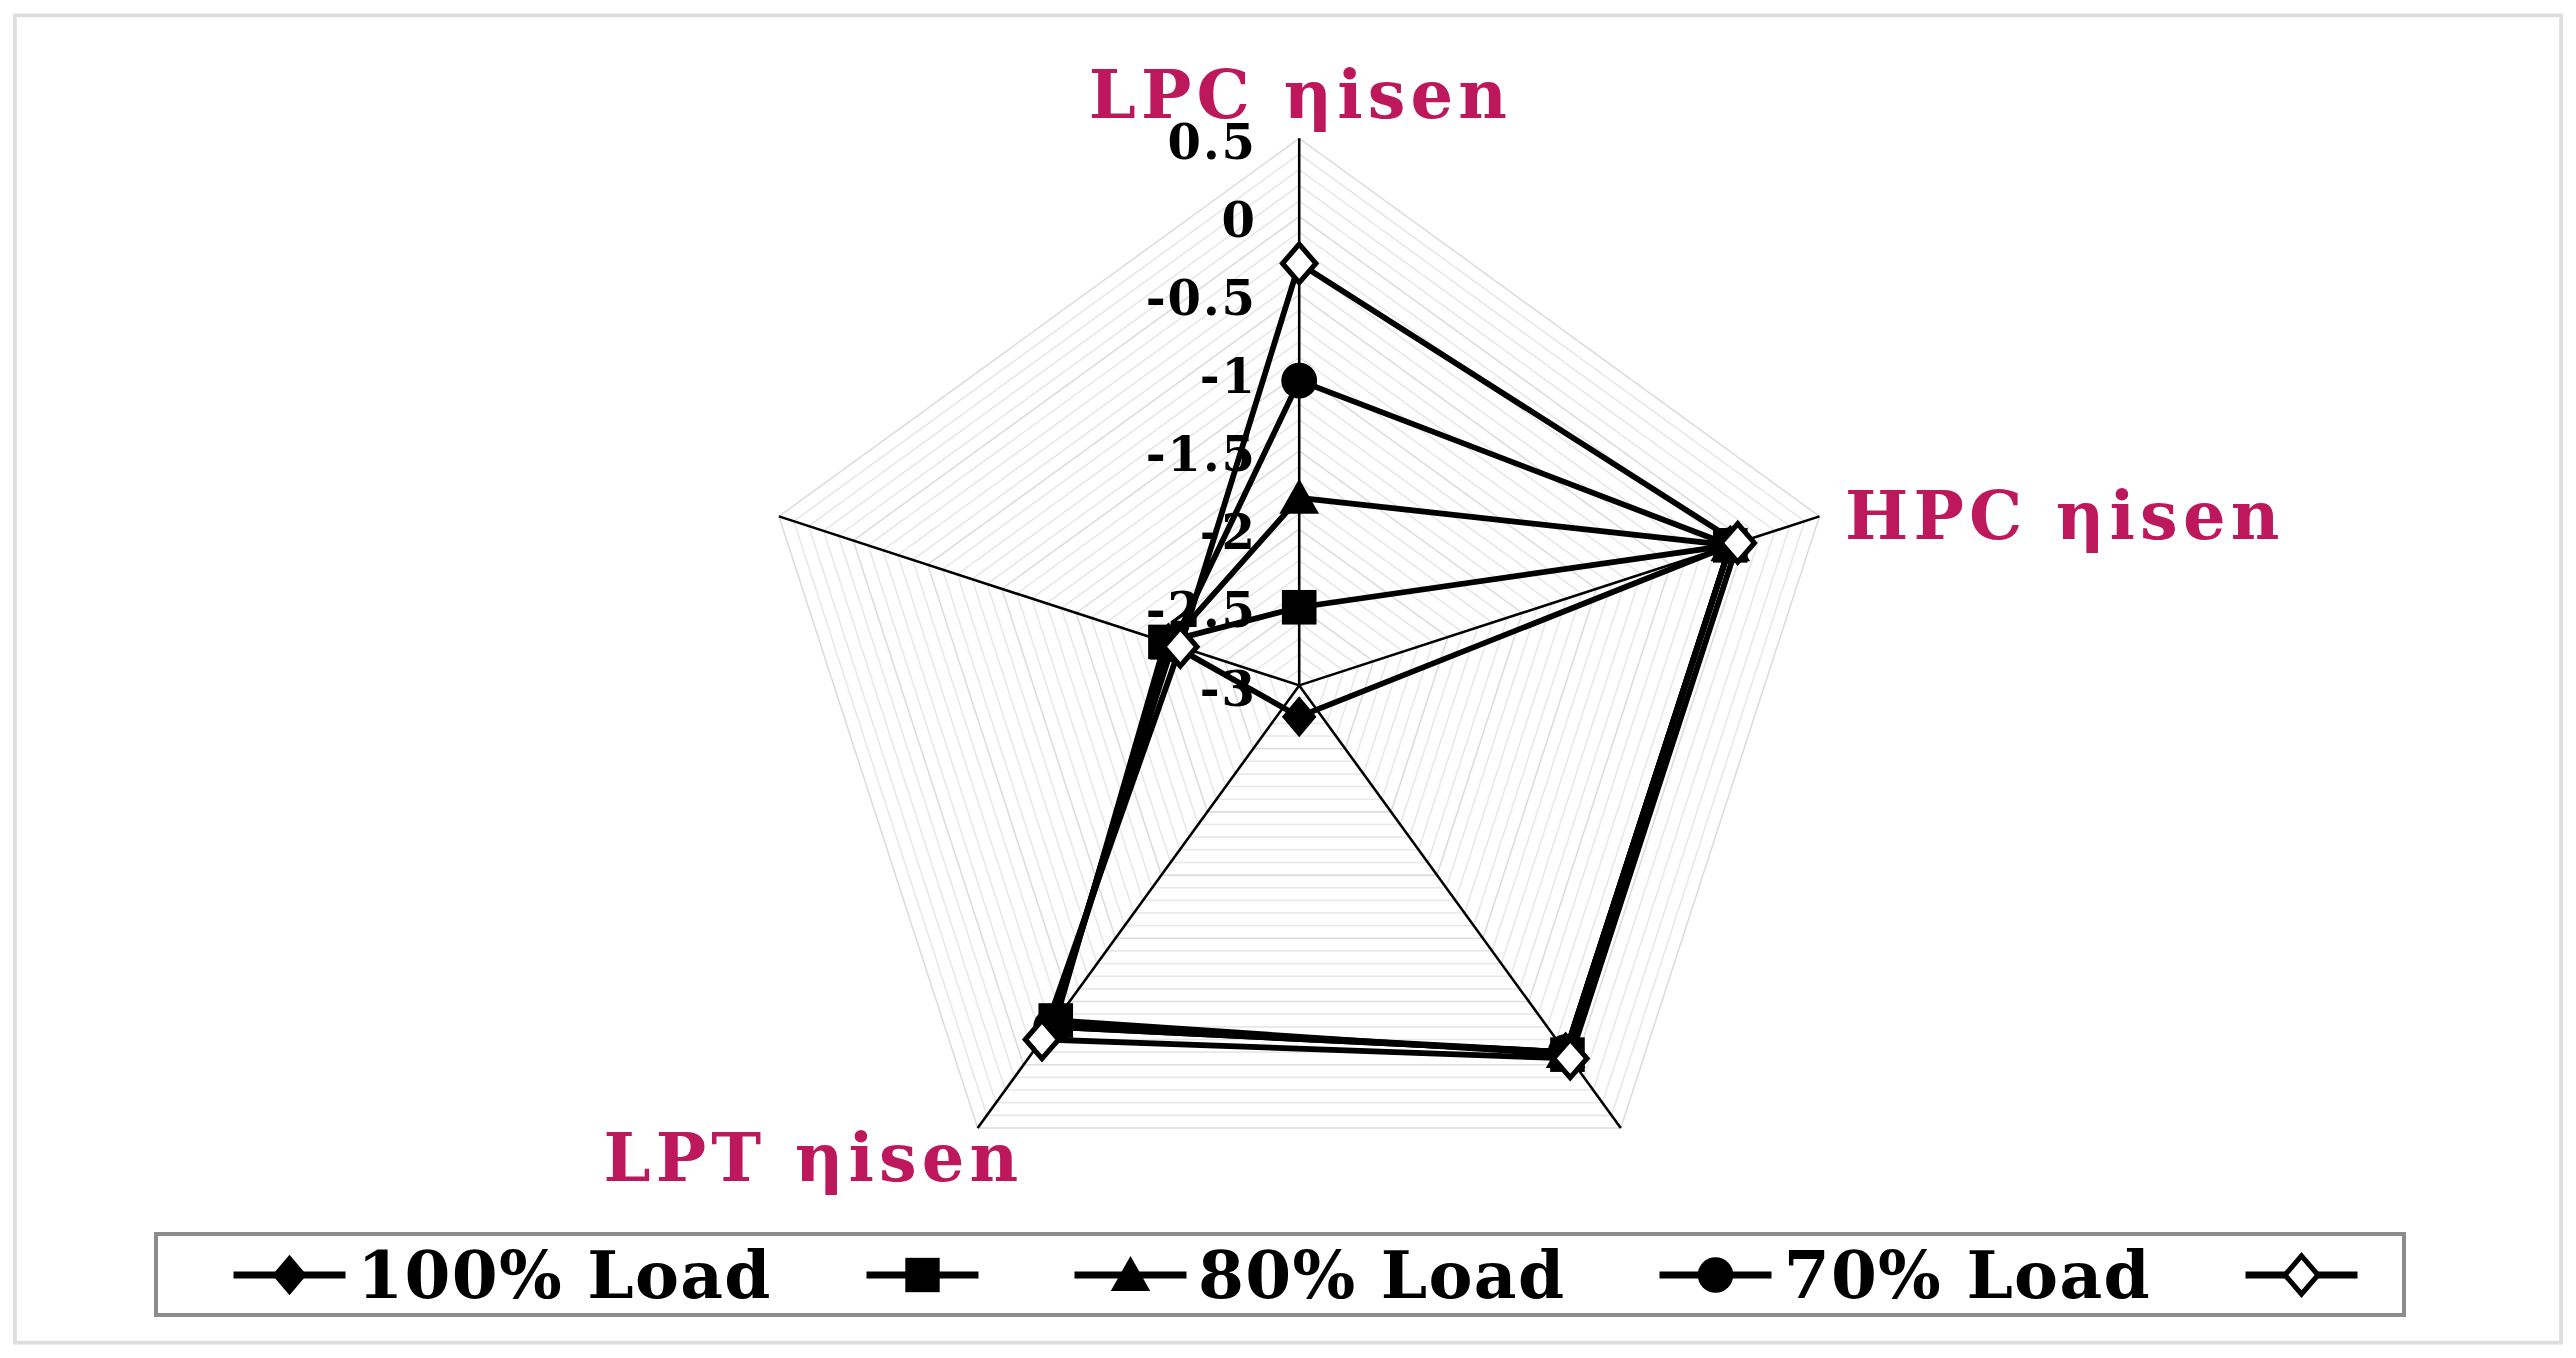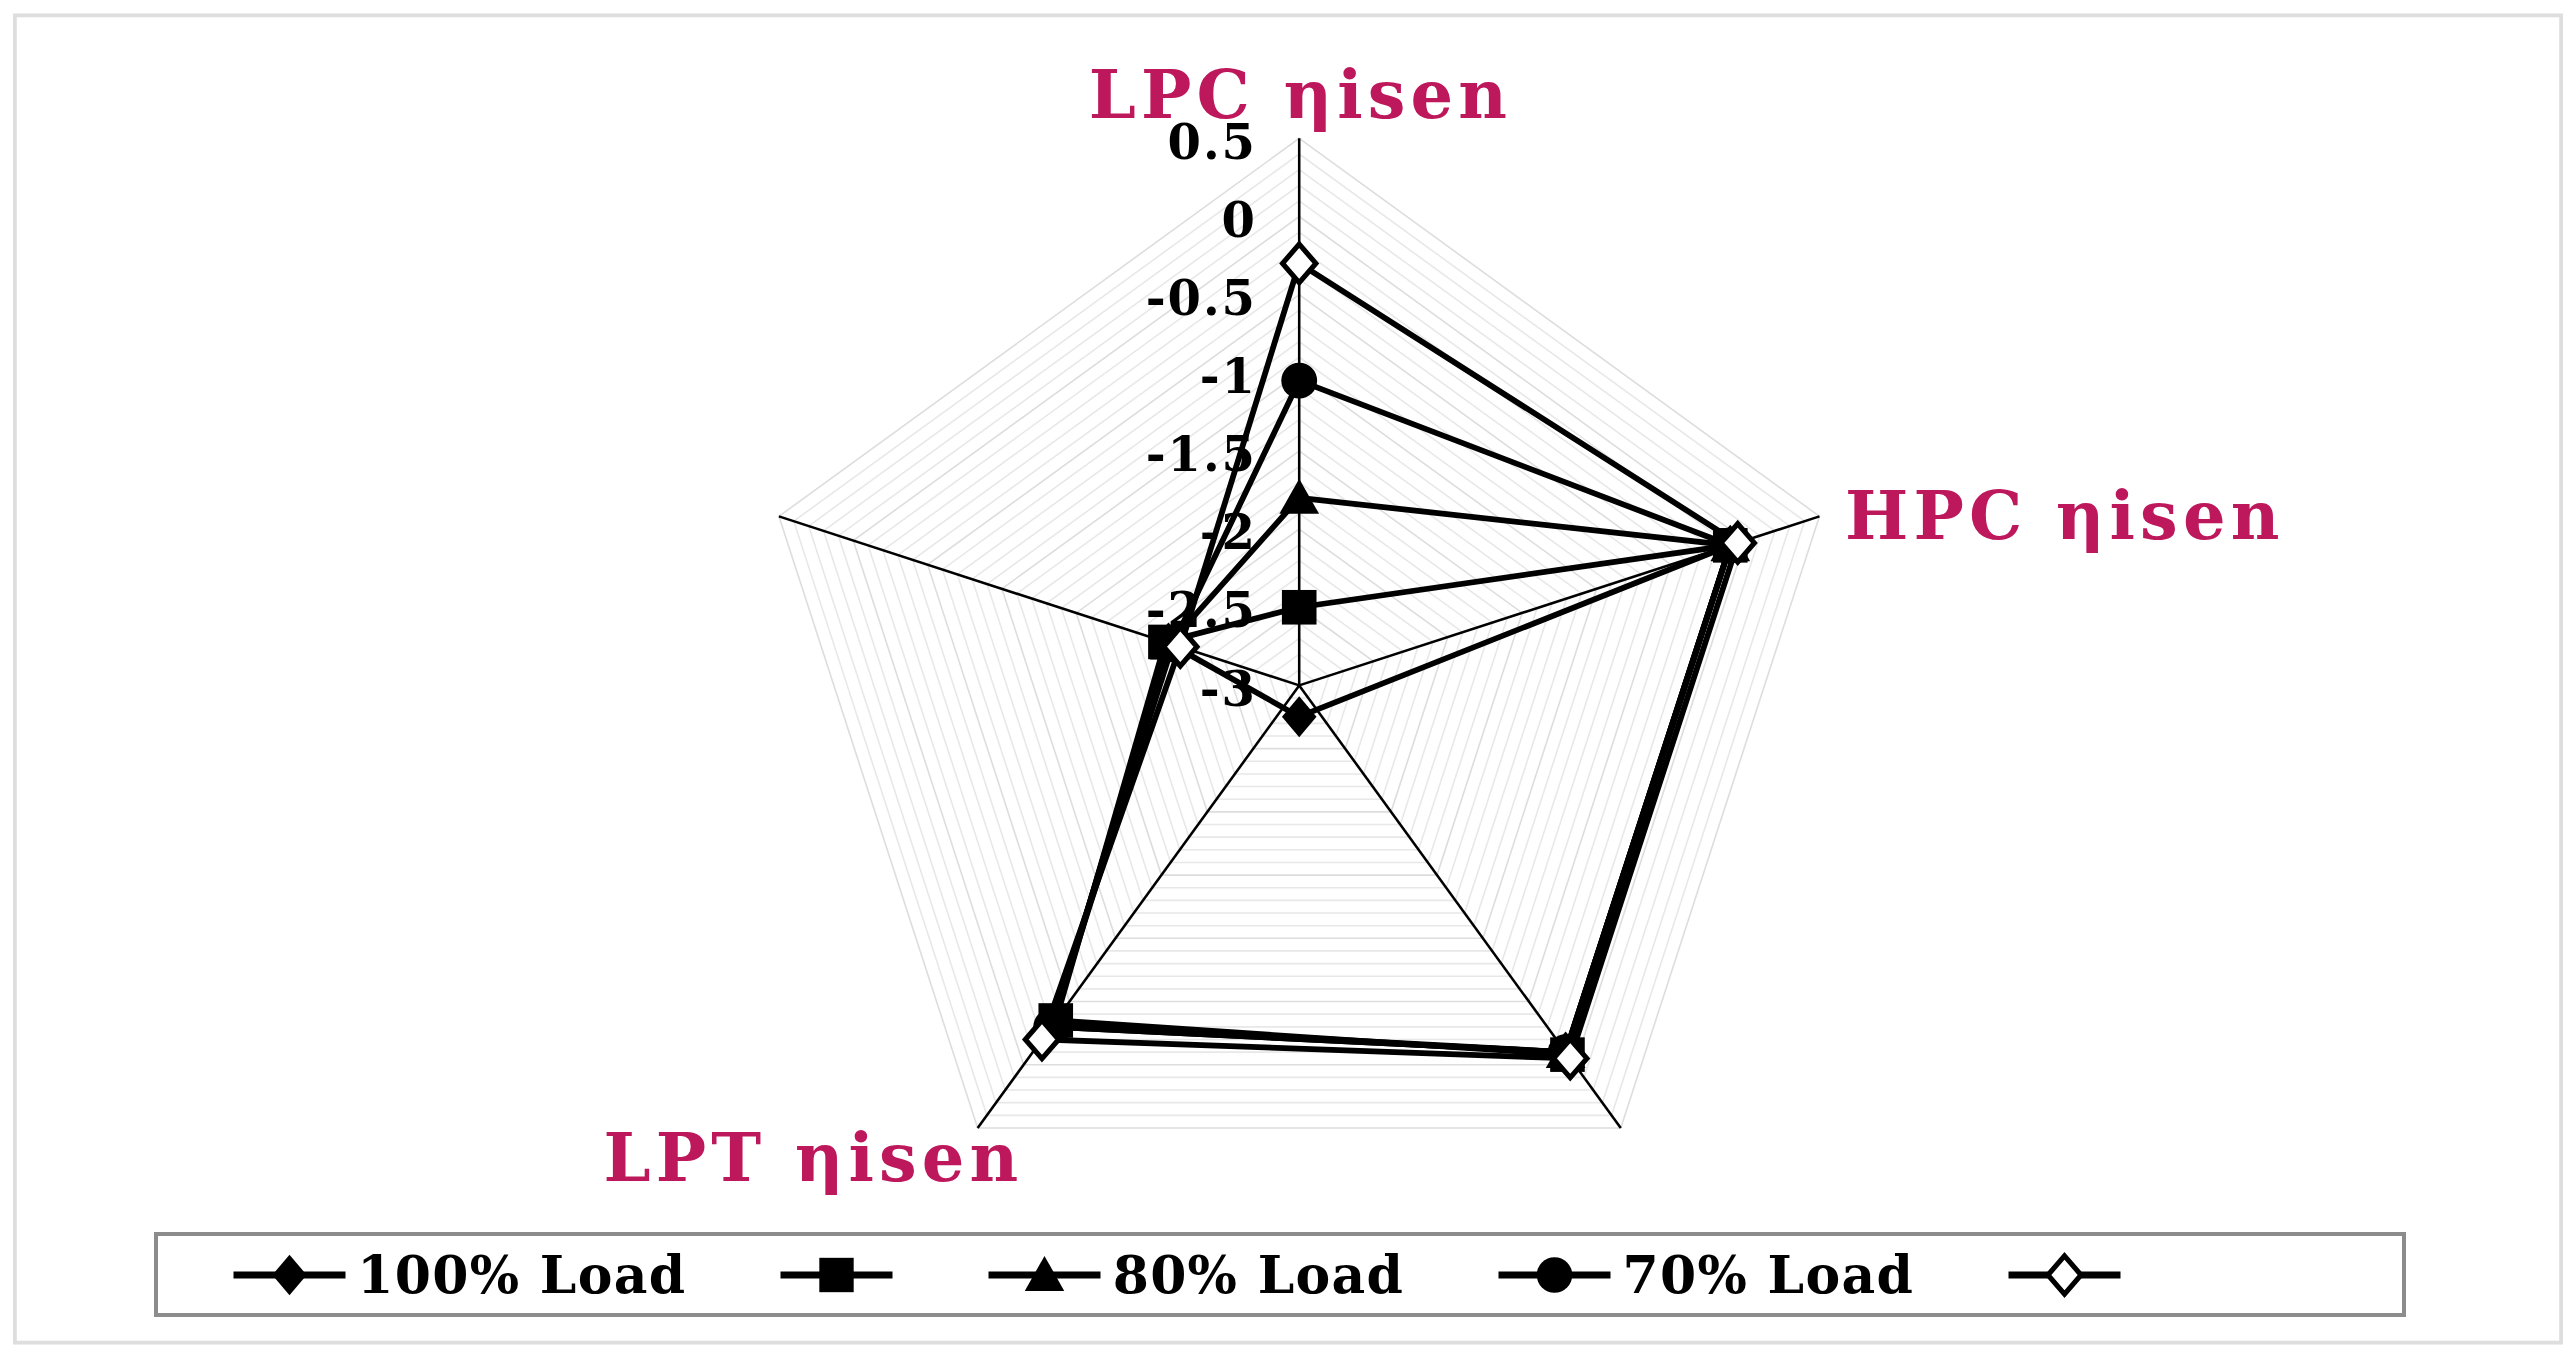--- a/index.html
+++ b/index.html
@@ -23,21 +23,21 @@
     box-sizing:border-box;
     display:flex;
     align-items:center;
     gap:93px;
     padding-left:74px;
   }
   .legend-item{display:flex;align-items:center;}
   .legend-item svg{display:block;}
   .legend-label{
     font-weight:bold;
-    font-size:52px;
+    font-size:66px;
     letter-spacing:1.3px;
     color:#000000;
     margin-left:10.3px;
     white-space:nowrap;
   }
 </style>
 </head>
 <body>
 
 <div id="stage">

